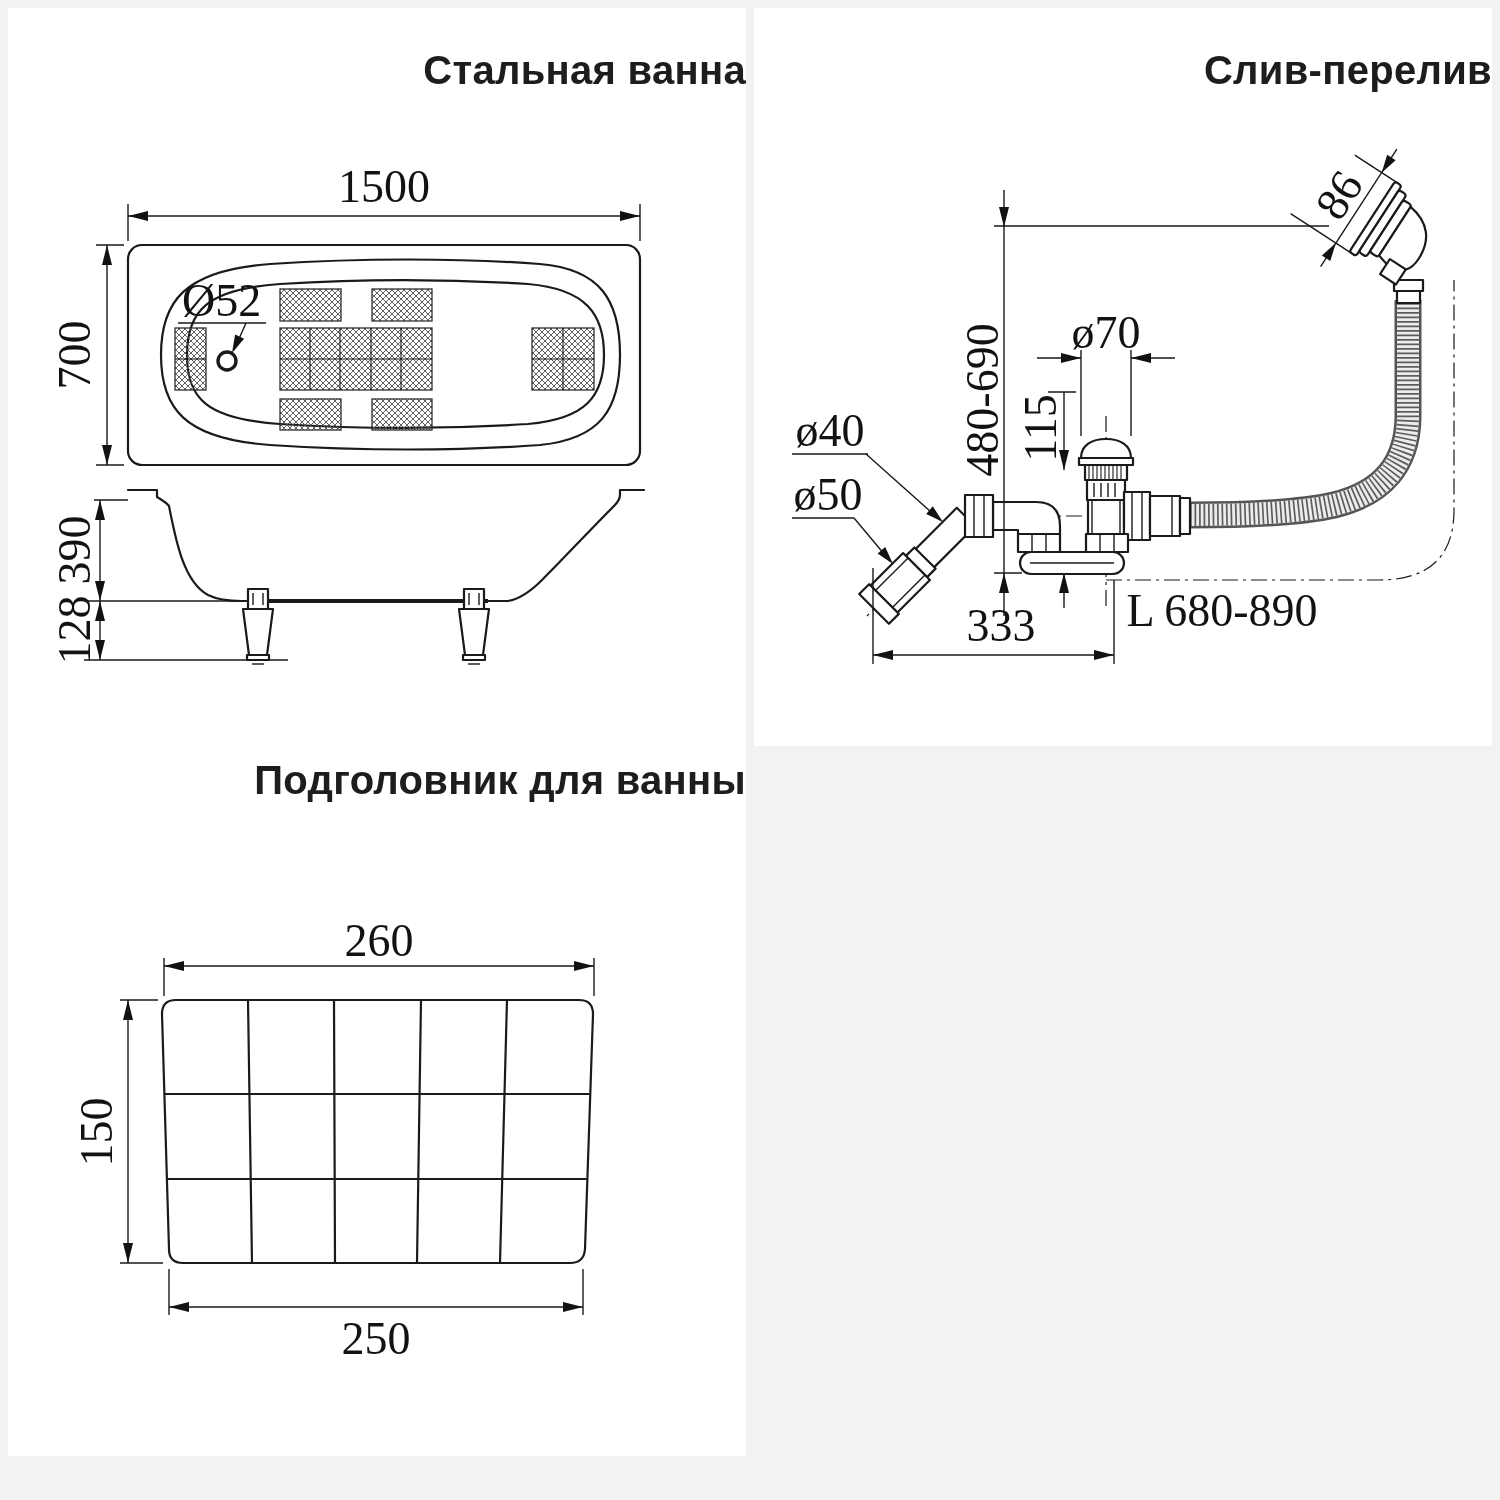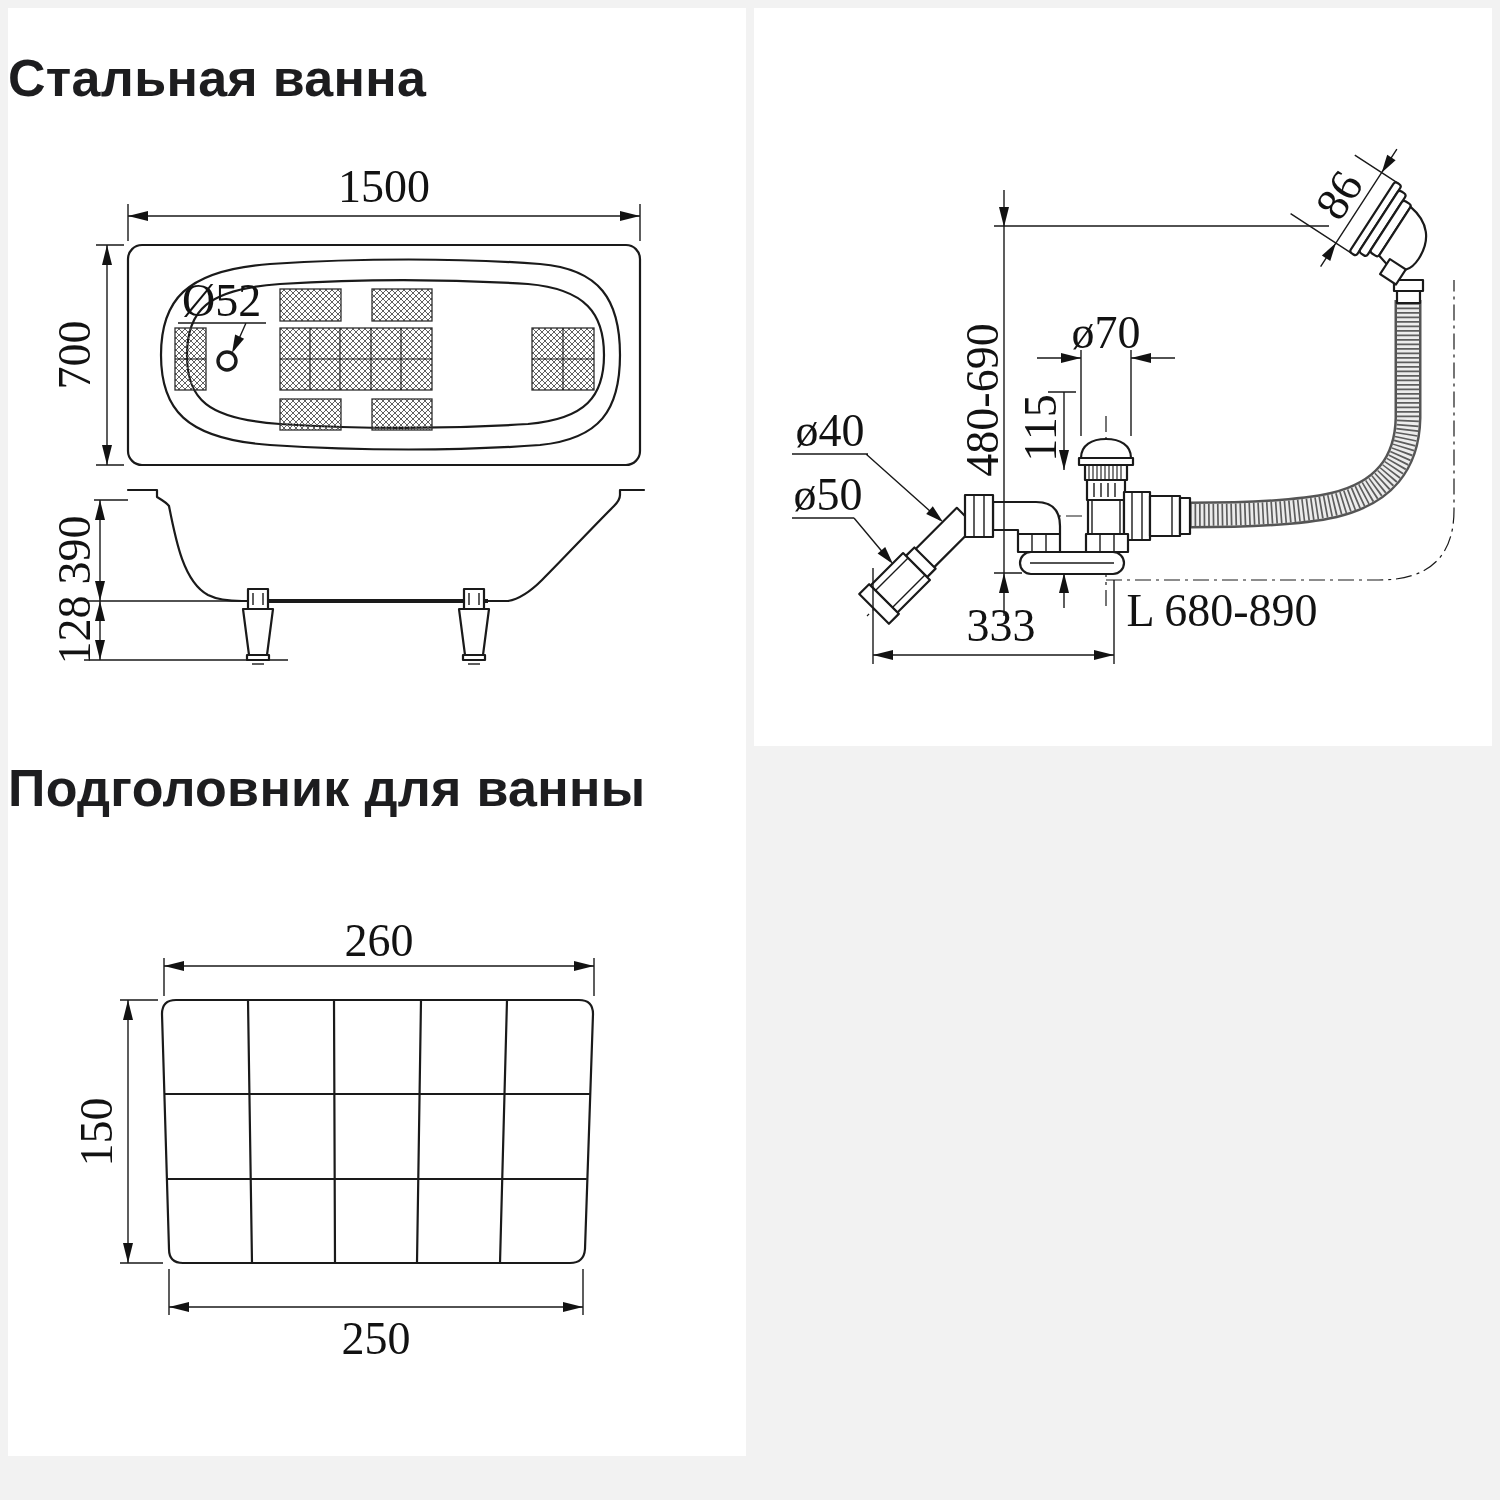--- a/index.html
+++ b/index.html
@@ -9,21 +9,21 @@
     font-family:"Liberation Sans", sans-serif;
   }
   .card {
     position:absolute; width:738px; height:738px; background:#ffffff;
   }
   .card.tl { left:8px; top:8px; }
   .card.tr { left:754px; top:8px; }
   .card.bl { left:8px; top:718px; }
   .panel-title {
     position:absolute; top:40px; left:0; right:0; margin:0;
-    text-align:left; font-size:52px; font-weight:700; color:#1d1d1f;
+    text-align:right; font-size:40px; font-weight:700; color:#1d1d1f;
     letter-spacing:.3px;
   }
   svg.drawing { position:absolute; left:0; top:0; width:738px; height:738px; }
   .ln   { stroke:#1a1a1a; stroke-width:2.2; fill:none; stroke-linejoin:round; stroke-linecap:round; }
   .lnw  { stroke:#1a1a1a; stroke-width:2.2; fill:#ffffff; stroke-linejoin:round; }
   .thin { stroke:#1a1a1a; stroke-width:1.4; fill:none; }
   .thin2{ stroke:#1a1a1a; stroke-width:1.1; fill:none; }
   .cl   { stroke:#1a1a1a; stroke-width:1.2; fill:none; stroke-dasharray:16 5 3 5; }
   .arr  { fill:#121212; stroke:none; }
   .dim  { font-family:"Liberation Serif","DejaVu Serif",serif; font-size:46px; fill:#121212; }
@@ -108,20 +108,21 @@
         <path class="arr" d="M92,492 L87,512 L97,512 Z"></path>
         <path class="arr" d="M92,593 L87,573 L97,573 Z"></path>
         <path class="arr" d="M92,593 L87,613 L97,613 Z"></path>
         <path class="arr" d="M92,652 L87,632 L97,632 Z"></path>
       </g>
     </g>
   </svg>
 </section>
 
 <section class="card tr">
+  <h2 class="panel-title">Слив-перелив</h2>
   <svg class="drawing" viewBox="0 0 738 738">
 
     <g>
       <path class="cl" d="M196,508 H446"></path>
       <path class="cl" d="M352,408 V600"></path>
       <path class="cl" d="M352,572 H625 Q700,572 700,502 V272"></path>
     </g>
 
     <g>
       <path class="hoseA" d="M436,507 C490,507 545,505 580,497 C630,485 653,455 654,410 L654,292"></path>

